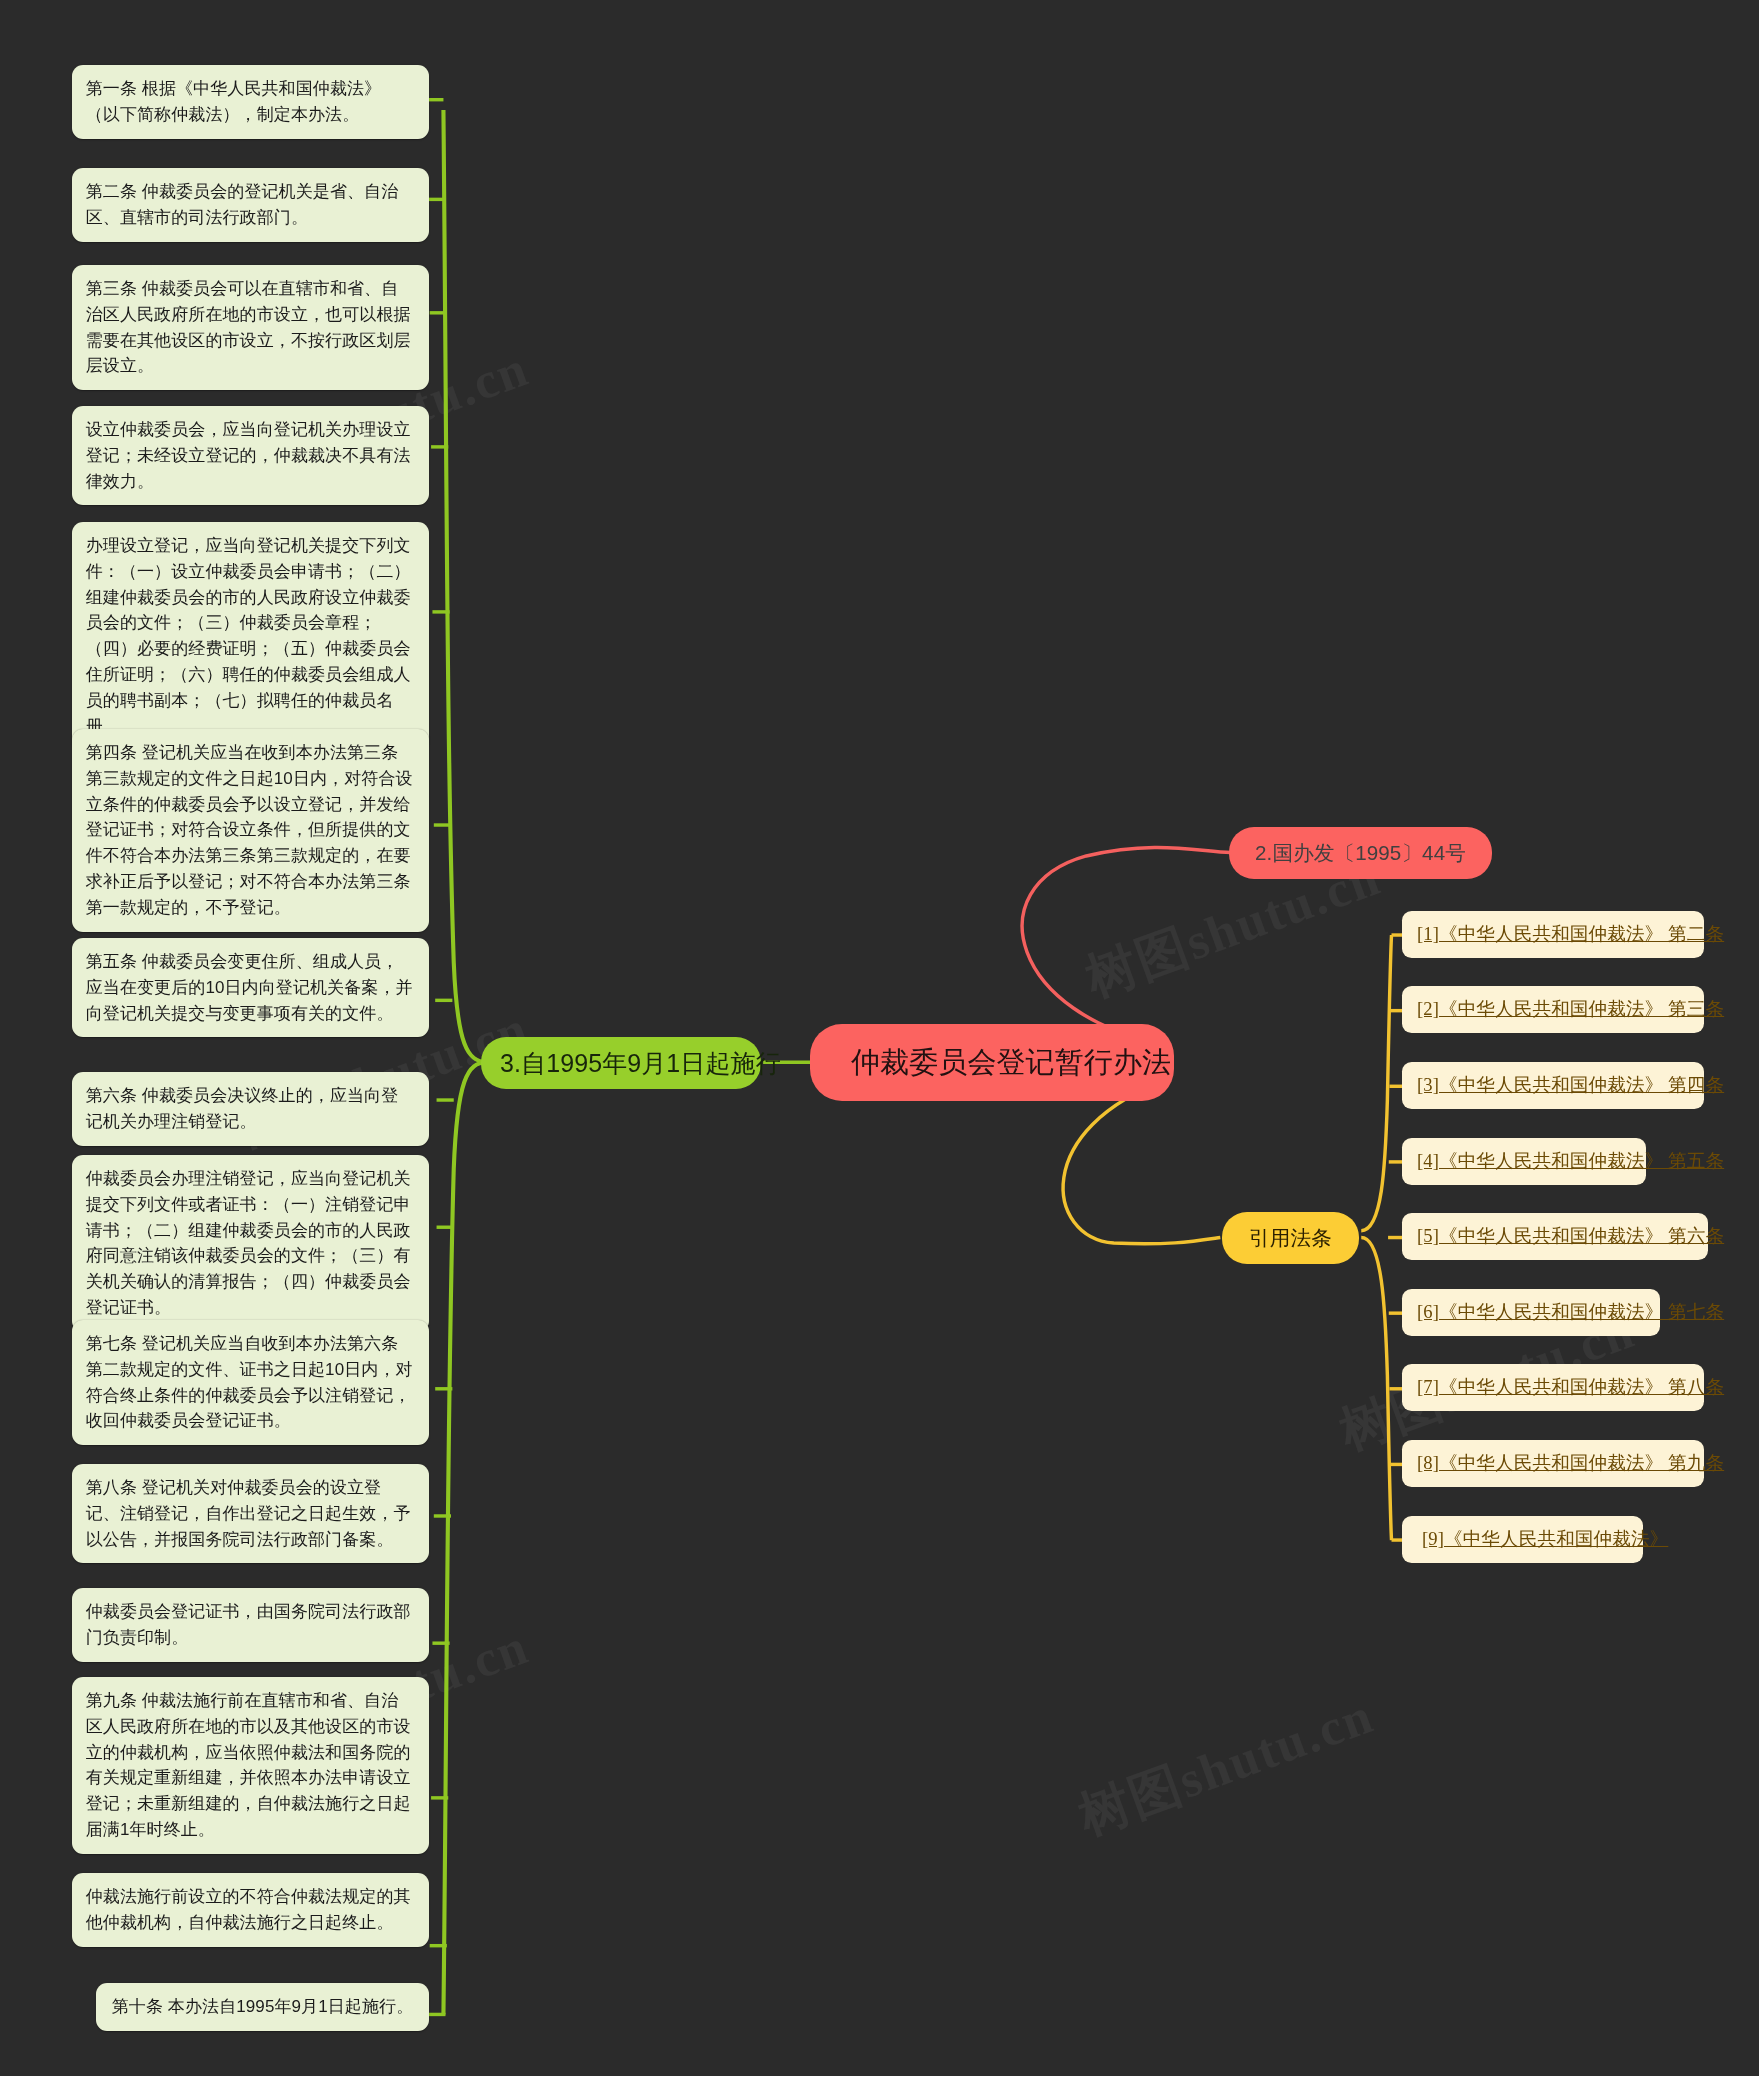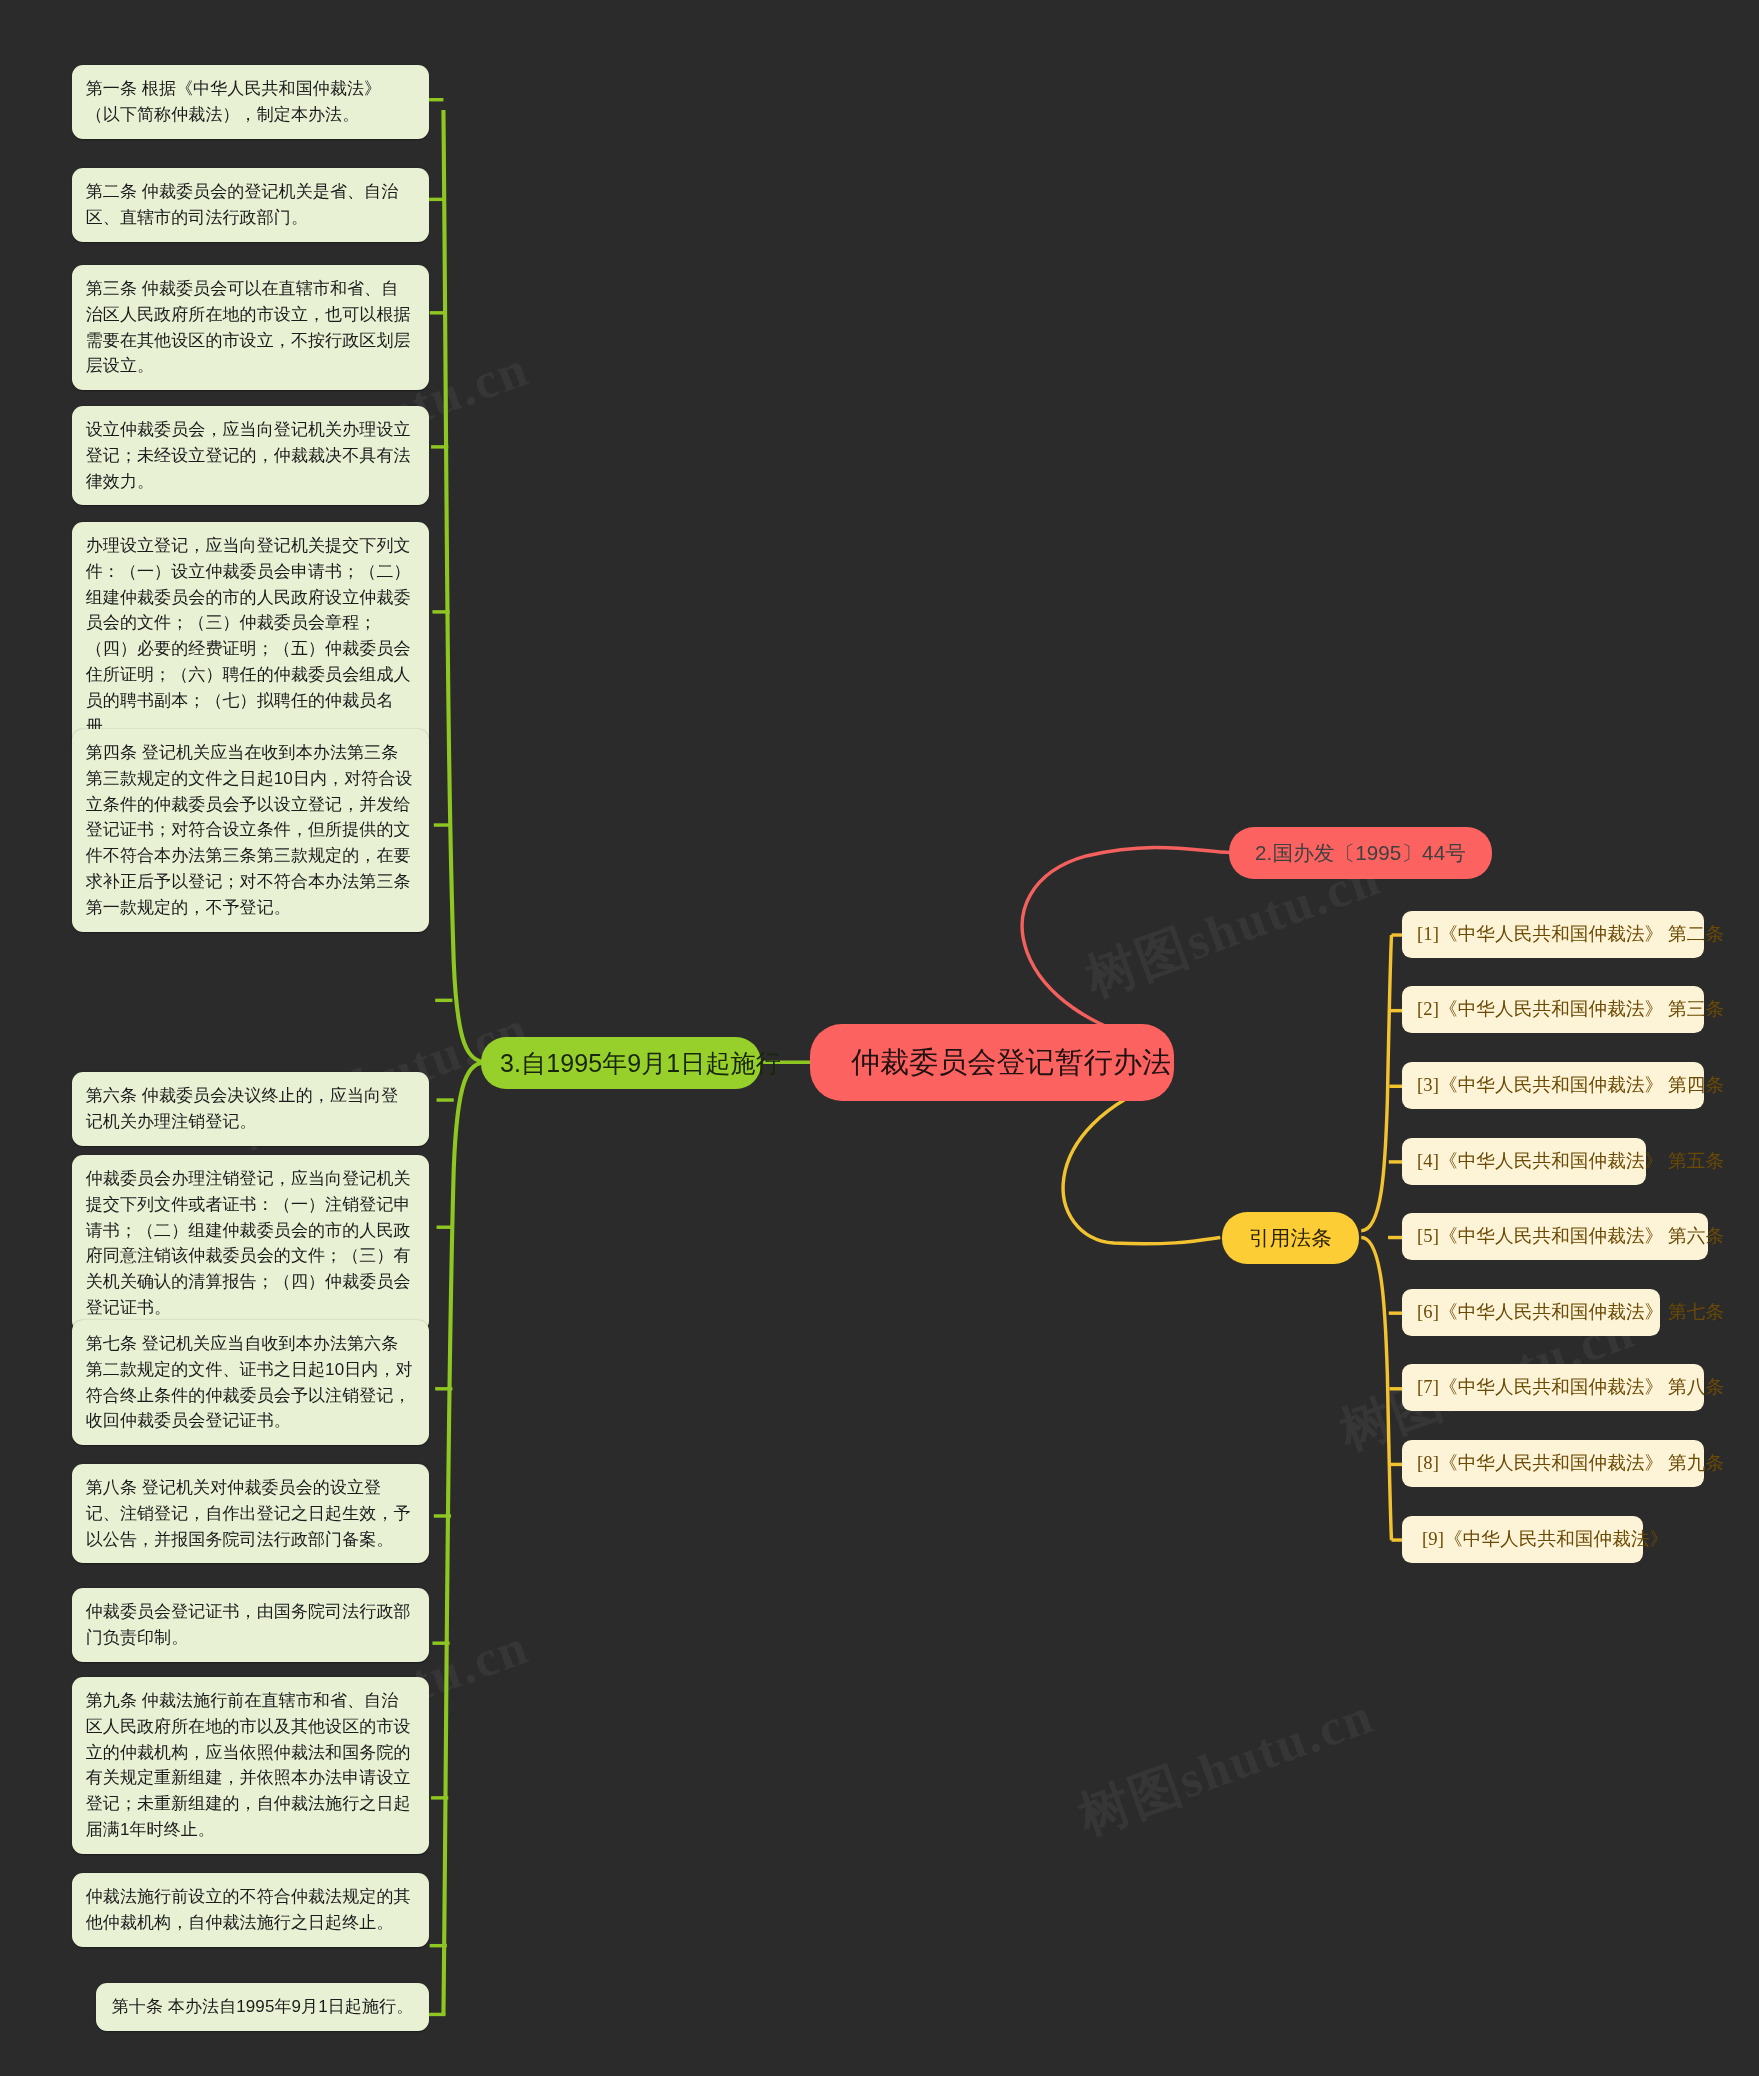--- a/index.html
+++ b/index.html
@@ -100,20 +100,21 @@
   }
   
   .leaf-cite {
     background: #fdf3d6;
     color: #6b4a05;
     border-radius: 9.6px;
     padding: 9px 15px;
     font-size: 18.6px;
     white-space: nowrap;
     font-family: "Liberation Serif", "DejaVu Serif", serif;
+    text-decoration: underline;
   }
 </style>
 </head>
 <body>
 
 <div id="canvas">
 
   <div class="wm" style="left:227px;  top:385px;  transform:rotate(-20deg);">树图shutu.cn</div>
   <div class="wm" style="left:1079px; top:894px; transform:rotate(-20deg);">树图shutu.cn</div>
   <div class="wm" style="left:227px;  top:1045px; transform:rotate(-20deg);">树图shutu.cn</div>
@@ -172,20 +173,23 @@
   </div>
   <div class="node leaf-green" style="left:72px; top:406px; width:357px;">
     <span class="node-text">设立仲裁委员会，应当向登记机关办理设立登记；未经设立登记的，仲裁裁决不具有法律效力。</span>
   </div>
   <div class="node leaf-green" style="left:72px; top:522px; width:357px;">
     <span class="node-text">办理设立登记，应当向登记机关提交下列文件：（一）设立仲裁委员会申请书；（二）组建仲裁委员会的市的人民政府设立仲裁委员会的文件；（三）仲裁委员会章程；（四）必要的经费证明；（五）仲裁委员会住所证明；（六）聘任的仲裁委员会组成人员的聘书副本；（七）拟聘任的仲裁员名册。</span>
   </div>
   <div class="node leaf-green" style="left:72px; top:729px; width:357px;">
     <span class="node-text">第四条 登记机关应当在收到本办法第三条第三款规定的文件之日起10日内，对符合设立条件的仲裁委员会予以设立登记，并发给登记证书；对符合设立条件，但所提供的文件不符合本办法第三条第三款规定的，在要求补正后予以登记；对不符合本办法第三条第一款规定的，不予登记。</span>
   </div>
+  <div class="node leaf-green" style="left:72px; top:938px; width:357px;">
+    <span class="node-text">第五条 仲裁委员会变更住所、组成人员，应当在变更后的10日内向登记机关备案，并向登记机关提交与变更事项有关的文件。</span>
+  </div>
   <div class="node leaf-green" style="left:72px; top:1072px; width:357px;">
     <span class="node-text">第六条 仲裁委员会决议终止的，应当向登记机关办理注销登记。</span>
   </div>
   <div class="node leaf-green" style="left:72px; top:1155px; width:357px;">
     <span class="node-text">仲裁委员会办理注销登记，应当向登记机关提交下列文件或者证书：（一）注销登记申请书；（二）组建仲裁委员会的市的人民政府同意注销该仲裁委员会的文件；（三）有关机关确认的清算报告；（四）仲裁委员会登记证书。</span>
   </div>
   <div class="node leaf-green" style="left:72px; top:1320px; width:357px;">
     <span class="node-text">第七条 登记机关应当自收到本办法第六条第二款规定的文件、证书之日起10日内，对符合终止条件的仲裁委员会予以注销登记，收回仲裁委员会登记证书。</span>
   </div>
   <div class="node leaf-green" style="left:72px; top:1464px; width:357px;">

